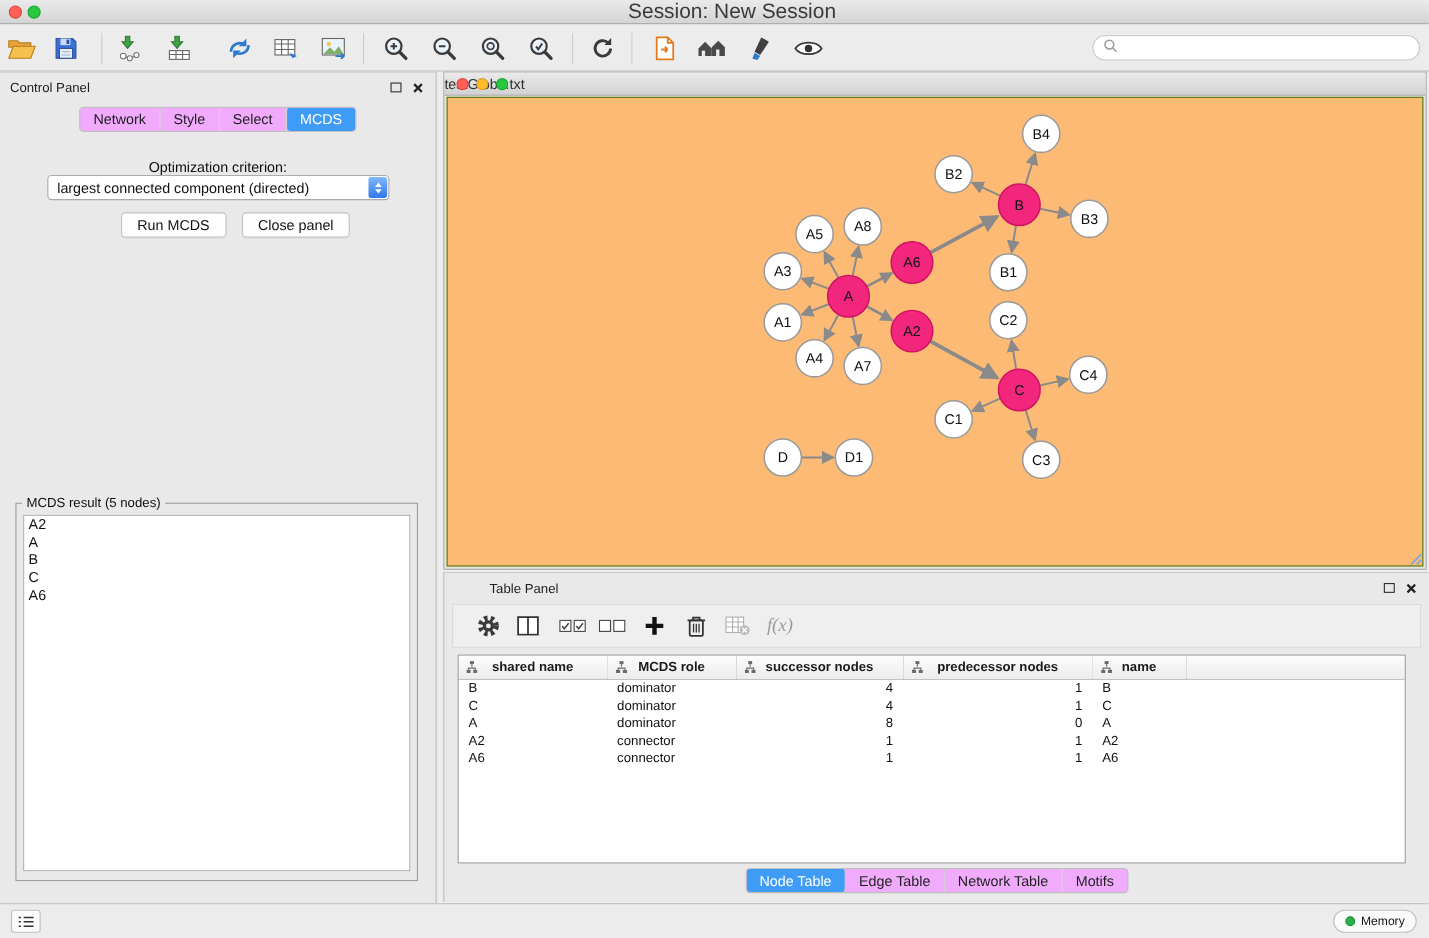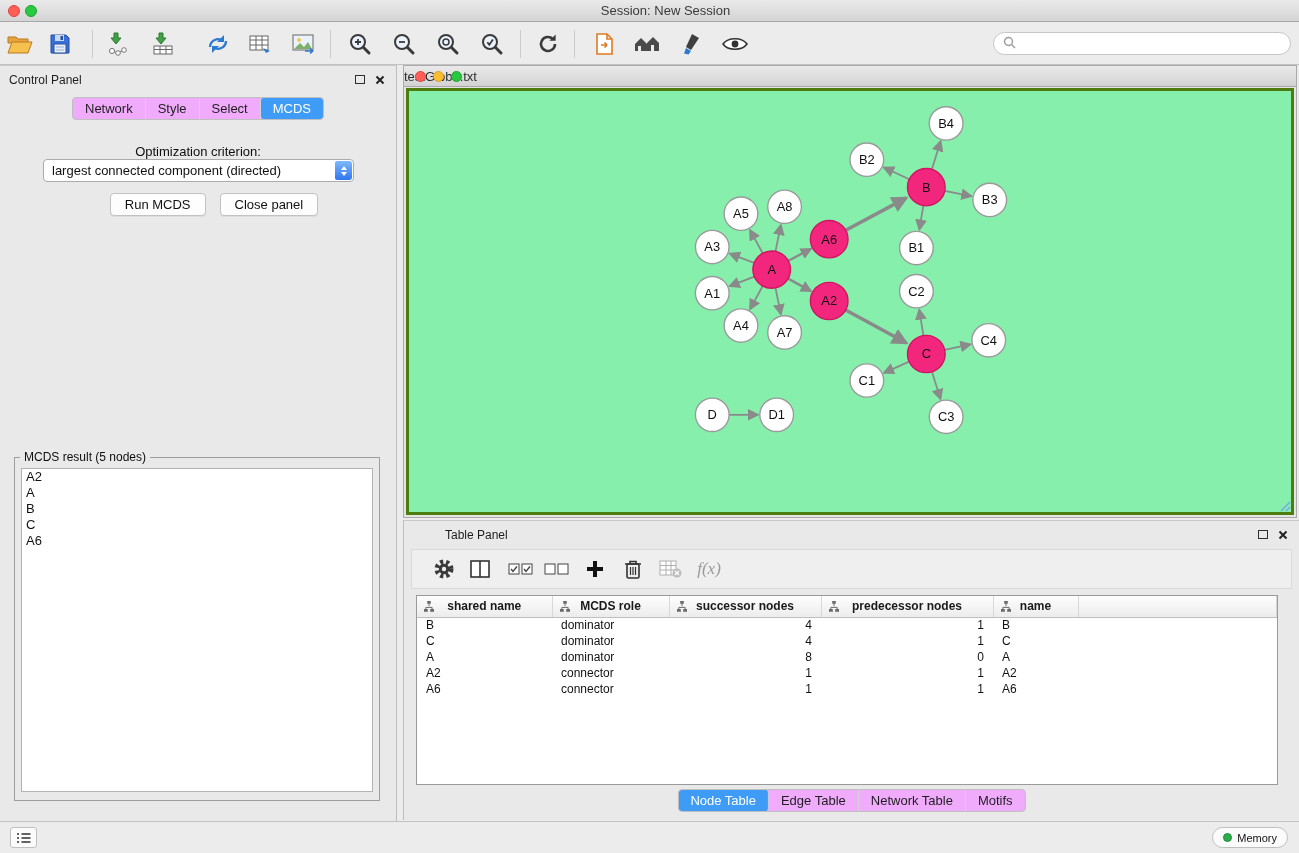--- a/index.html
+++ b/index.html
@@ -6,21 +6,21 @@
   html,body { margin:0; padding:0; }
   body {
     width:1299px; height:853px; position:relative; overflow:hidden;
     font-family:"Liberation Sans", sans-serif; background:#ECECEC; color:#222;
     -webkit-font-smoothing:antialiased;
   }
 
   
   .titlebar { position:absolute; left:0; top:0; right:0; height:22px;
     background:linear-gradient(#EAEAEA,#D4D4D4); border-bottom:1px solid #A8A8A8; }
-  .titlebar .title { text-align:center; line-height:22px; font-size:13px; color:#3A3A3A;margin-left:32px; }
+  .titlebar .title { text-align:center; line-height:22px; font-size:19px; color:#3A3A3A;margin-left:32px; }
   .traffic { position:absolute; top:5px; width:12px; height:12px; border-radius:50%; }
   .t-red   { background:#FF5F57; border:1px solid #E0443C; }
   .t-yellow{ background:#FEBC2E; border:1px solid #DEA023; }
   .t-green { background:#28C840; border:1px solid #1BA72F; }
 
   
   .toolbar { position:absolute; left:0; top:23px; right:0; height:42px;
     background:#ECECEC; border-bottom:1px solid #C2C2C2; }
   .tbicon { position:absolute; top:5px; width:32px; height:32px;
     display:flex; align-items:center; justify-content:center; cursor:default; }
@@ -75,21 +75,21 @@
   .listarea .item { height:16px; line-height:16px; padding:0 4px; color:#111; }
 
   
   .net-window { position:absolute; left:403px; top:65px; width:894px; height:453px;
     background:#E4E4E4; border:1px solid #ABABAB; }
   .net-titlebar { position:relative; height:21px; background:linear-gradient(#EAEAEA,#D2D2D2);
     border-bottom:1px solid #A8A8A8; }
   .net-titlebar .title { text-align:left; line-height:21px; font-size:13px; color:#2E2E2E; }
   .net-traffic { position:absolute; top:5px; width:11px; height:11px; border-radius:50%; }
   .net-canvas { position:absolute; left:2px; right:2px; top:22px; bottom:2px;
-    background:#86efac; border:3px solid #4d7c0f; overflow:hidden; }
+    background:#fdba74; border:1px solid #4d7c0f; overflow:hidden; }
   svg.graph { position:absolute; left:0; top:0; width:100%; height:100%; }
   .grip { position:absolute; right:0; bottom:0; }
 
   
   .table-panel { position:absolute; left:403px; top:520px; width:896px; height:300px;
     background:#E9E9E9; border-top:1px solid #C9C9C9; border-left:1px solid #BDBDBD; }
   .tp-hd-title { position:absolute; left:17px; top:7px;margin-left:24px; }
   .tp-float { right:31px; top:9px; }
   .tp-close { right:11px; top:8px; }
   .tp-toolbar { position:absolute; left:7px; right:7px; top:28px; height:40px;

